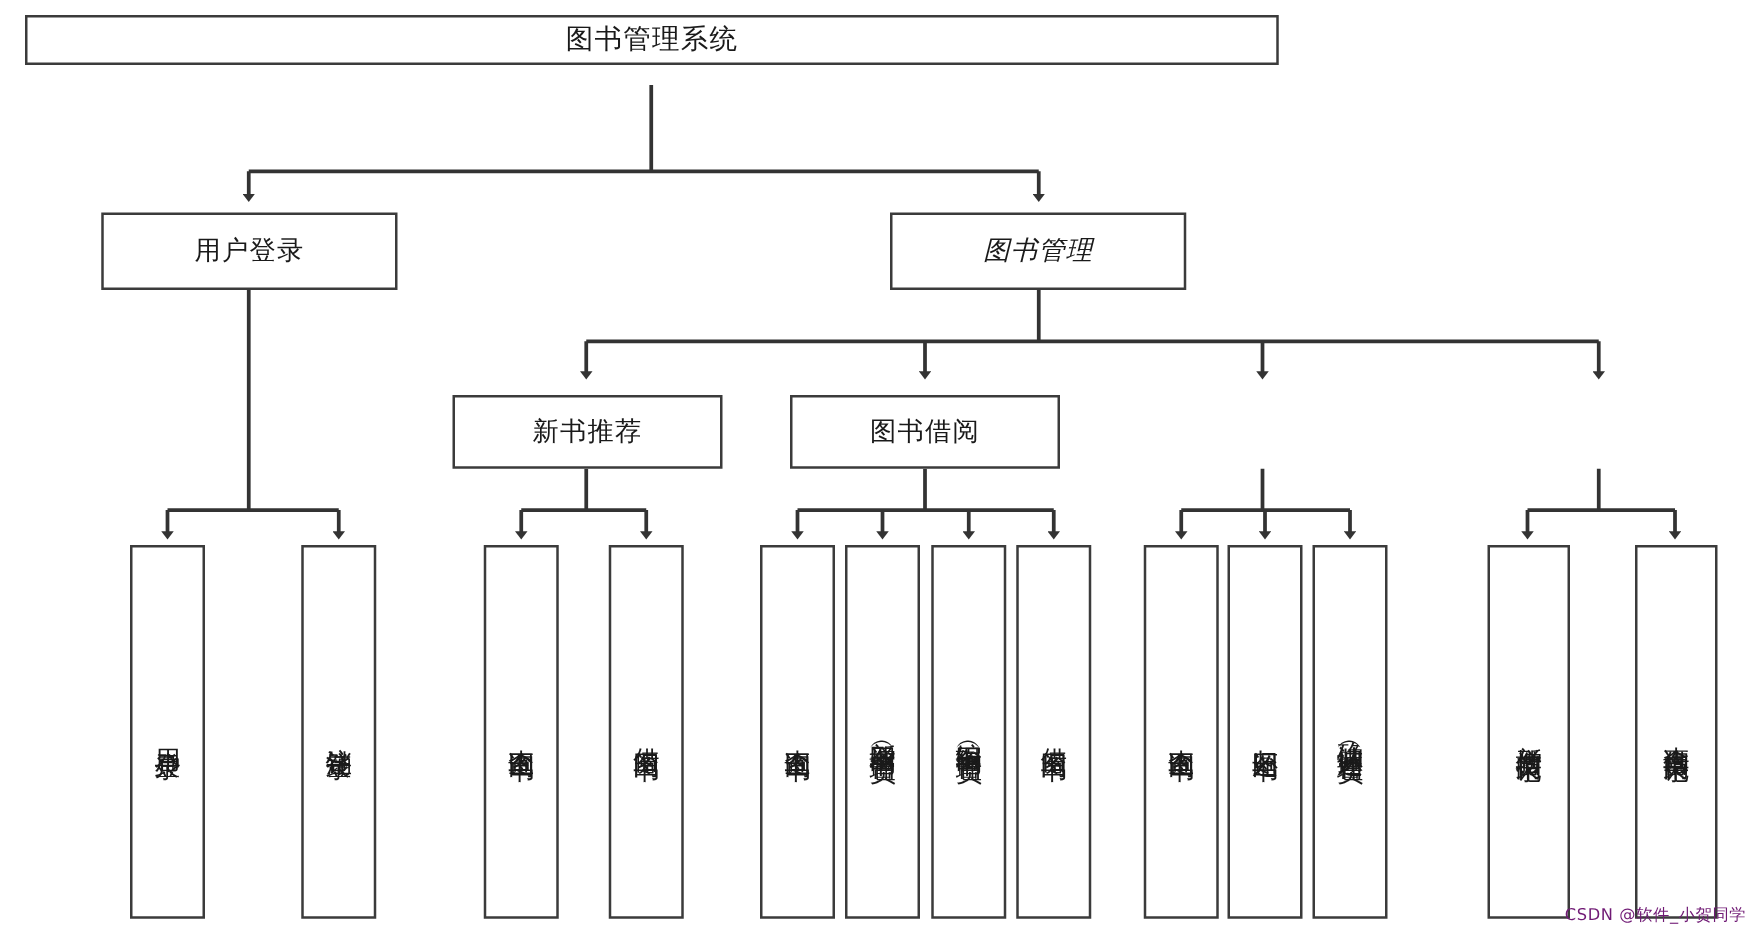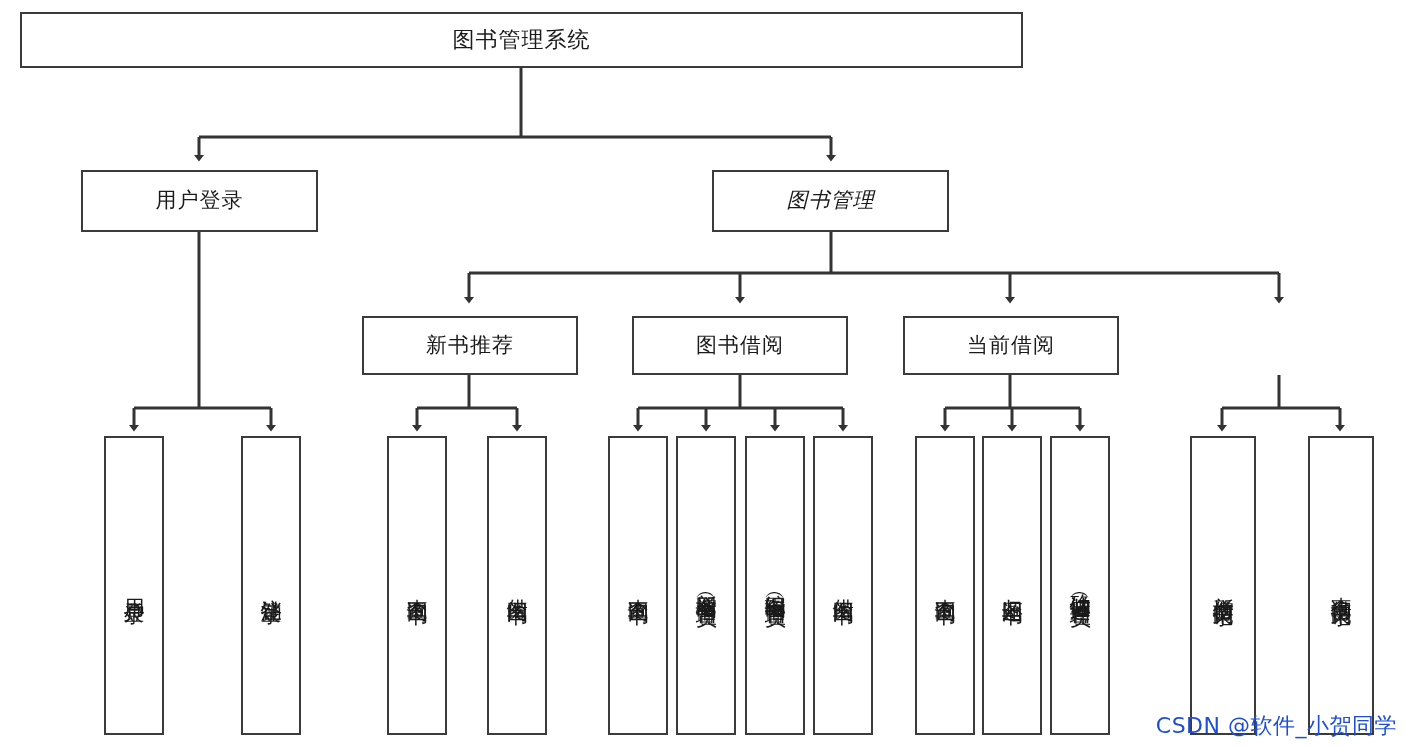--- a/index.html
+++ b/index.html
@@ -55,22 +55,22 @@
     text-orientation: upright;
     white-space: nowrap;
   }
   .label {
     display: block;
   }
   #watermark {
     position: absolute;
     right: 8px;
     bottom: 6px;
-    font-size: 22px;
-    color: #1d4ed8;
+    font-size: 13px;
+    color: #701a75;
     letter-spacing: 0.5px;
     white-space: nowrap;
     pointer-events: none;
   }
 </style>
 </head>
 <body>
 
 <div id="canvas">
 
@@ -117,39 +117,36 @@
       <path d="M1012,408 L1012,428" marker-end="url(#arrow)"></path>
       <path d="M1080,408 L1080,428" marker-end="url(#arrow)"></path>
 
       <path d="M1279,375 L1279,408"></path>
       <path d="M1222,408 L1340,408"></path>
       <path d="M1222,408 L1222,428" marker-end="url(#arrow)"></path>
       <path d="M1340,408 L1340,428" marker-end="url(#arrow)"></path>
     </g>
   </svg>
 
-  <div class="node root horizontal" style="left:20px; top:12px; width:1003px; height:56px;">
+  <div class="node root horizontal" style="left:20px; top:12px; width:1003px; height:40px;">
     <span class="label">图书管理系统</span>
   </div>
 
   <div class="node horizontal" style="left:81px; top:170px; width:237px; height:62px;">
     <span class="label">用户登录</span>
   </div>
   <div class="node horizontal" style="left:712px; top:170px; width:237px; height:62px;font-style:italic;">
     <span class="label">图书管理</span>
   </div>
 
   <div class="node horizontal" style="left:362px; top:316px; width:216px; height:59px;text-align:center;">
     <span class="label">新书推荐</span>
   </div>
   <div class="node horizontal" style="left:632px; top:316px; width:216px; height:59px;justify-content:center;">
     <span class="label">图书借阅</span>
-  </div>
-  <div class="node horizontal" style="left:903px; top:316px; width:216px; height:59px;">
-    <span class="label">当前借阅</span>
   </div>
 
   <div class="node vertical" style="left:104px; top:436px; width:60px; height:299px;">
     <span class="label">用户登录</span>
   </div>
   <div class="node vertical" style="left:241px; top:436px; width:60px; height:299px;">
     <span class="label">注销登录</span>
   </div>
 
   <div class="node vertical" style="left:387px; top:436px; width:60px; height:299px;">

